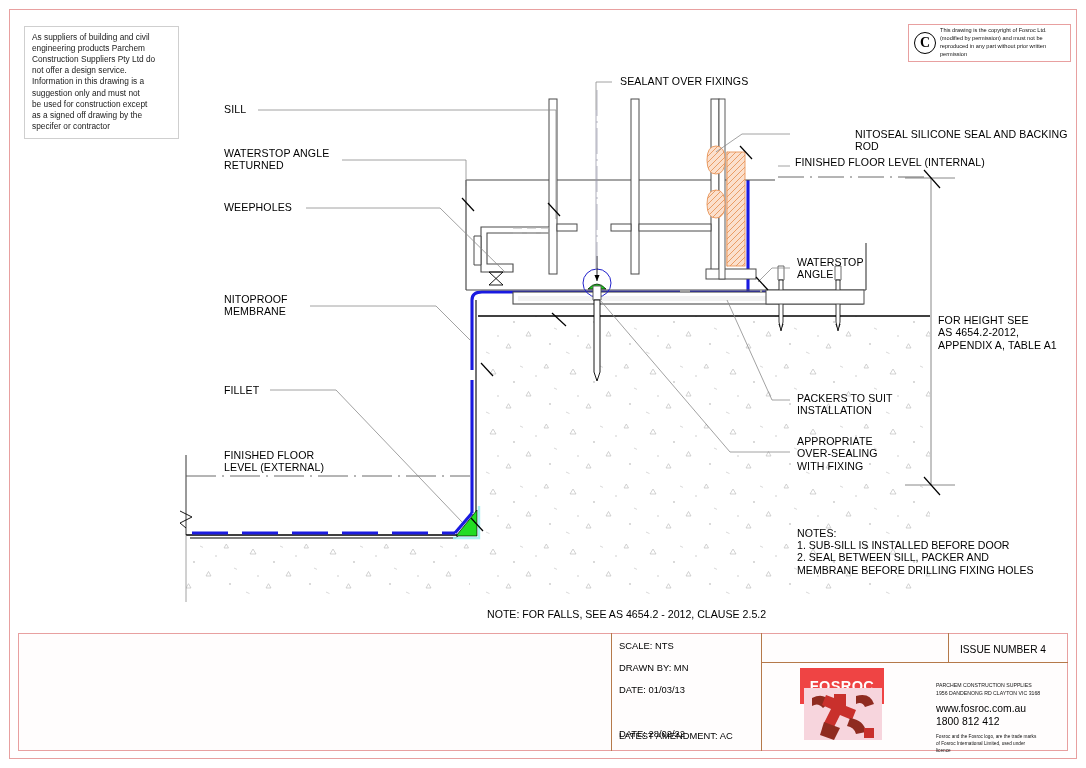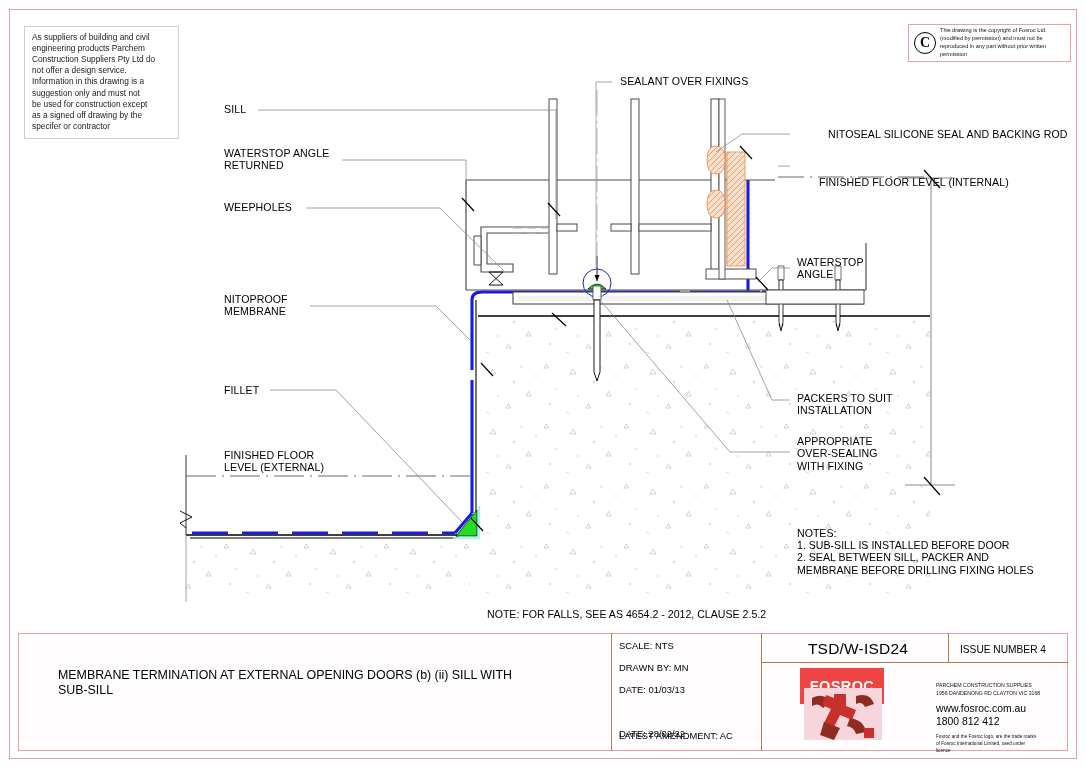--- a/index.html
+++ b/index.html
@@ -425,27 +425,30 @@
   <div class="lbl" style="left:224px; top:201px;">WEEPHOLES</div>
 
   <div class="lbl" style="left:224px; top:293px;">NITOPROOF
 MEMBRANE</div>
 
   <div class="lbl" style="left:224px; top:384px;">FILLET</div>
 
   <div class="lbl" style="left:224px; top:449px;">FINISHED FLOOR
 LEVEL (EXTERNAL)</div>
 
-  <div class="lbl lbl-r" style="left:797px; top:128px;padding-left:31px;">NITOSEAL SILICONE SEAL AND BACKING ROD</div>
-
-  <div class="lbl lbl-r" style="left:819px; top:156px;margin-top:20px;">FINISHED FLOOR LEVEL (INTERNAL)</div>
+  <div class="lbl lbl-r" style="left:824px; top:128px;padding-left:31px;">NITOSEAL SILICONE SEAL AND BACKING ROD</div>
+
+  <div class="lbl lbl-r" style="left:795px; top:156px;">FINISHED FLOOR LEVEL (INTERNAL)</div>
 
   <div class="lbl lbl-r" style="left:797px; top:256px;">WATERSTOP
 ANGLE</div>
 
+  <div class="lbl lbl-r" style="left:938px; top:314px;">FOR HEIGHT SEE
+AS 4654.2-2012,
+APPENDIX A, TABLE A1</div>
 
   <div class="lbl lbl-r" style="left:797px; top:392px;">PACKERS TO SUIT
 INSTALLATION</div>
 
   <div class="lbl lbl-r" style="left:797px; top:435px;">APPROPRIATE
 OVER-SEALING
 WITH FIXING</div>
 
   <div class="note-block" style="left:797px; top:527px;">NOTES:</div>
   <div class="note-block" style="left:797px; top:539px;">1. SUB-SILL IS INSTALLED BEFORE DOOR
@@ -454,30 +457,27 @@
 
   <div class="bottom-note">NOTE: FOR FALLS, SEE AS 4654.2 - 2012, CLAUSE 2.5.2</div>
 
   <div class="tb tb-outer"></div>
 
   <div class="tb-vline" style="left:611px; top:633px; height:118px;"></div>
   <div class="tb-vline" style="left:761px; top:633px; height:118px;"></div>
   <div class="tb-vline" style="left:948px; top:633px; height:29px;"></div>
   <div class="tb-hline" style="left:761px; top:662px; width:307px;"></div>
 
-  <div class="tb-title">MEMBRANE TERMINATION AT EXTERNAL OPENING DOORS (b) (ii) SILL WITH
-SUB-SILL</div>
 
   <div class="tb-meta" style="top:640px;">SCALE: NTS</div>
   <div class="tb-meta" style="top:662px;">DRAWN BY: MN</div>
   <div class="tb-meta" style="top:684px;">DATE: 01/03/13</div>
   <div class="tb-meta" style="top:730px;">LATEST AMENDMENT: AC</div>
   <div class="tb-meta" style="top:728px;">DATE: 28/02/22</div>
 
-  <div class="tb-code">TSD/W-ISD24</div>
 
   <div class="tb-issue">ISSUE NUMBER 4</div>
 
   <div class="logo-wrap">
     <div class="logo-word">FOSROC</div>
     <svg class="logo-mark" viewBox="0 0 78 52">
       <rect x="0" y="0" width="78" height="52" fill="#f7d5dd"></rect>
       <path d="M8 10 q12 -6 18 4 l-7 6 q-5 -6 -11 -2 z" fill="#8f2b20"></path>
       <path d="M52 8 q14 -4 18 8 l-9 3 q-3 -6 -9 -3 z" fill="#8f2b20"></path>
       <path d="M30 6 l12 0 l0 12 l10 4 l-4 10 l-12 -5 l-6 12 l-10 -4 l7 -14 l-9 -4 l4 -10 l8 3 z" fill="#c9302c"></path>

